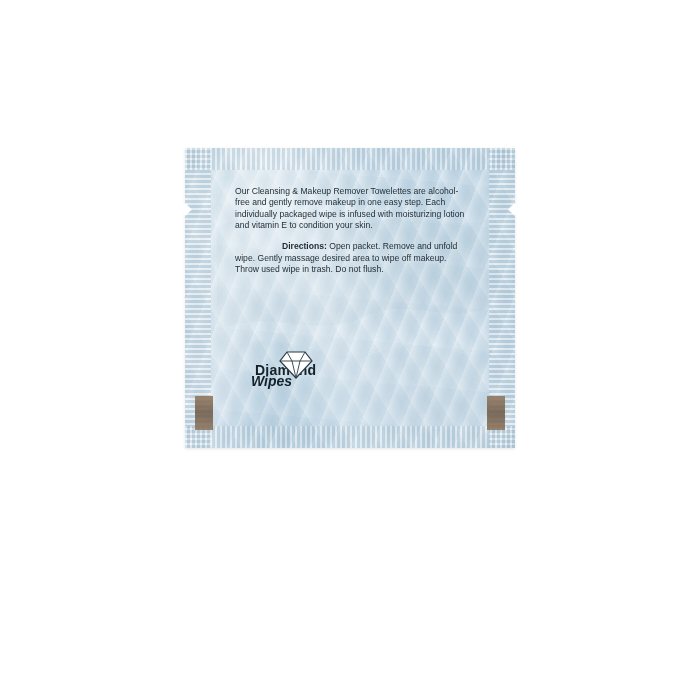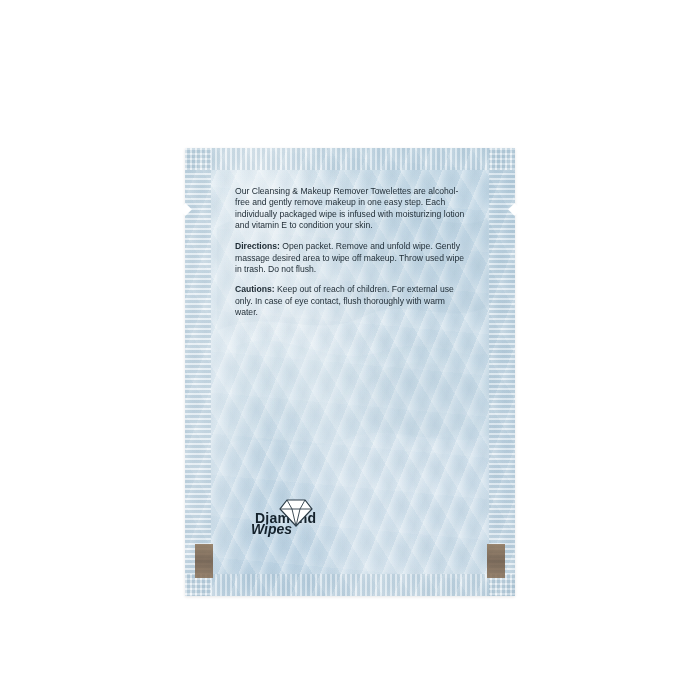--- a/index.html
+++ b/index.html
@@ -19,21 +19,21 @@
     height: 700px;
     background: #ffffff;
   }
 
   
   .packet {
     position: absolute;
     left: 185px;
     top: 148px;
     width: 330px;
-    height: 448px;
+    height: 300px;
     background:
       radial-gradient(ellipse 80% 60% at 30% 30%, rgba(255,255,255,0.55) 0%, rgba(255,255,255,0) 60%),
       radial-gradient(ellipse 70% 50% at 75% 75%, rgba(255,255,255,0.35) 0%, rgba(255,255,255,0) 65%),
       linear-gradient(160deg, #cfe0ea 0%, #c3d8e6 28%, #cadce8 52%, #bed4e4 78%, #c9dbe7 100%);
     box-shadow: 0 1px 3px rgba(0,0,0,0.10);
   }
 
   
   .crinkle {
     position: absolute;
@@ -134,21 +134,21 @@
     color: #1d2a33;
     font-size: 8.6px;
     line-height: 1.32;
   }
   .para {
     margin: 0 0 9px 0;
     max-width: 232px;
   }
   .para:last-child { margin-bottom: 0; }
   .lead { margin-bottom: 10px; }
-  b, .bold { font-weight: bold; }
+  b, .bold { font-weight: bold; margin-left: 47px; }
 
   
   .footer {
     position: absolute;
     left: 50px;
     bottom: 52px;
     right: 24px;
     display: flex;
     align-items: flex-end;
     gap: 14px;
@@ -219,21 +219,20 @@
 
     <div class="seal s-left"></div>
     <div class="seal s-right"></div>
 
     <div class="content">
 
       <p class="para lead">Our Cleansing &amp; Makeup Remover Towelettes are alcohol-free and gently remove makeup in one easy step. Each individually packaged wipe is infused with moisturizing lotion and vitamin E to condition your skin.</p>
 
       <p class="para"><span class="bold">Directions:</span> <span>Open packet. Remove and unfold wipe. Gently massage desired area to wipe off makeup. Throw used wipe in trash. Do not flush.</span></p>
 
-      <p class="para"><span class="bold">Cautions:</span> <span>Keep out of reach of children. For external use only. In case of eye contact, flush thoroughly with warm water.</span></p>
 
 
     </div>
 
     <div class="footer">
 
       <div class="logo">
         <span class="logo-word">Diamond</span>
         <span class="logo-sub">Wipes</span>
         <svg class="logo-mark" width="34" height="30" viewBox="0 0 34 30">

